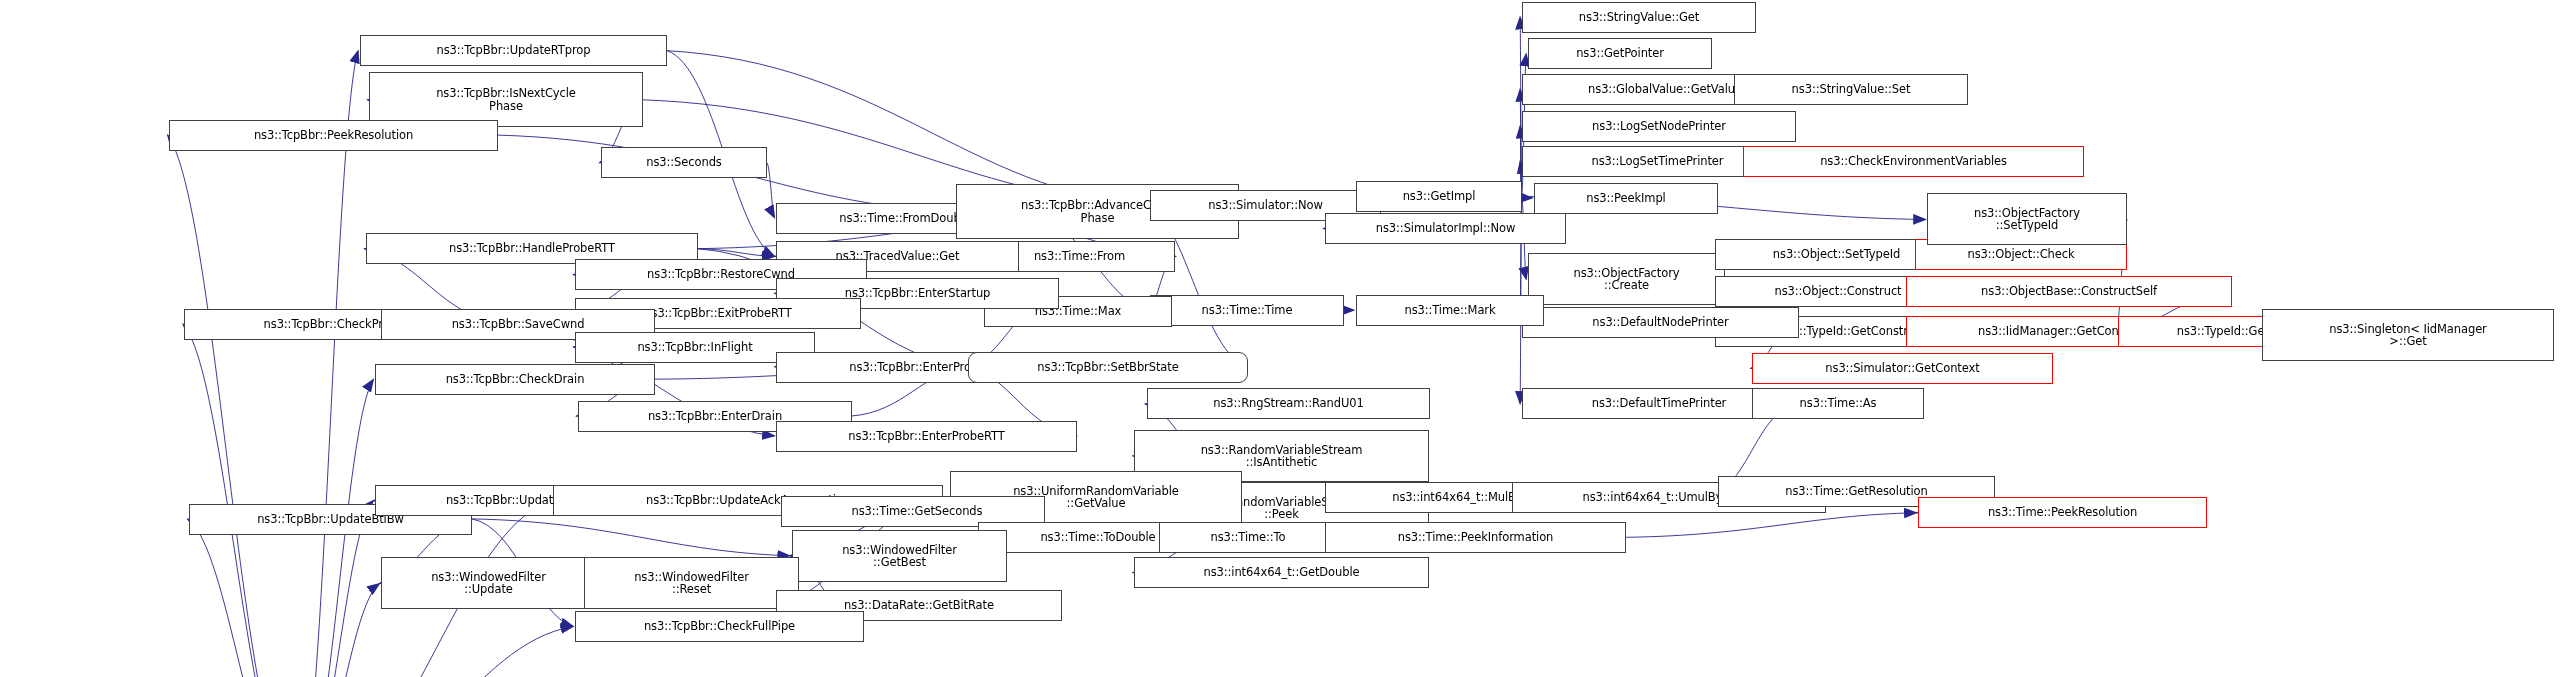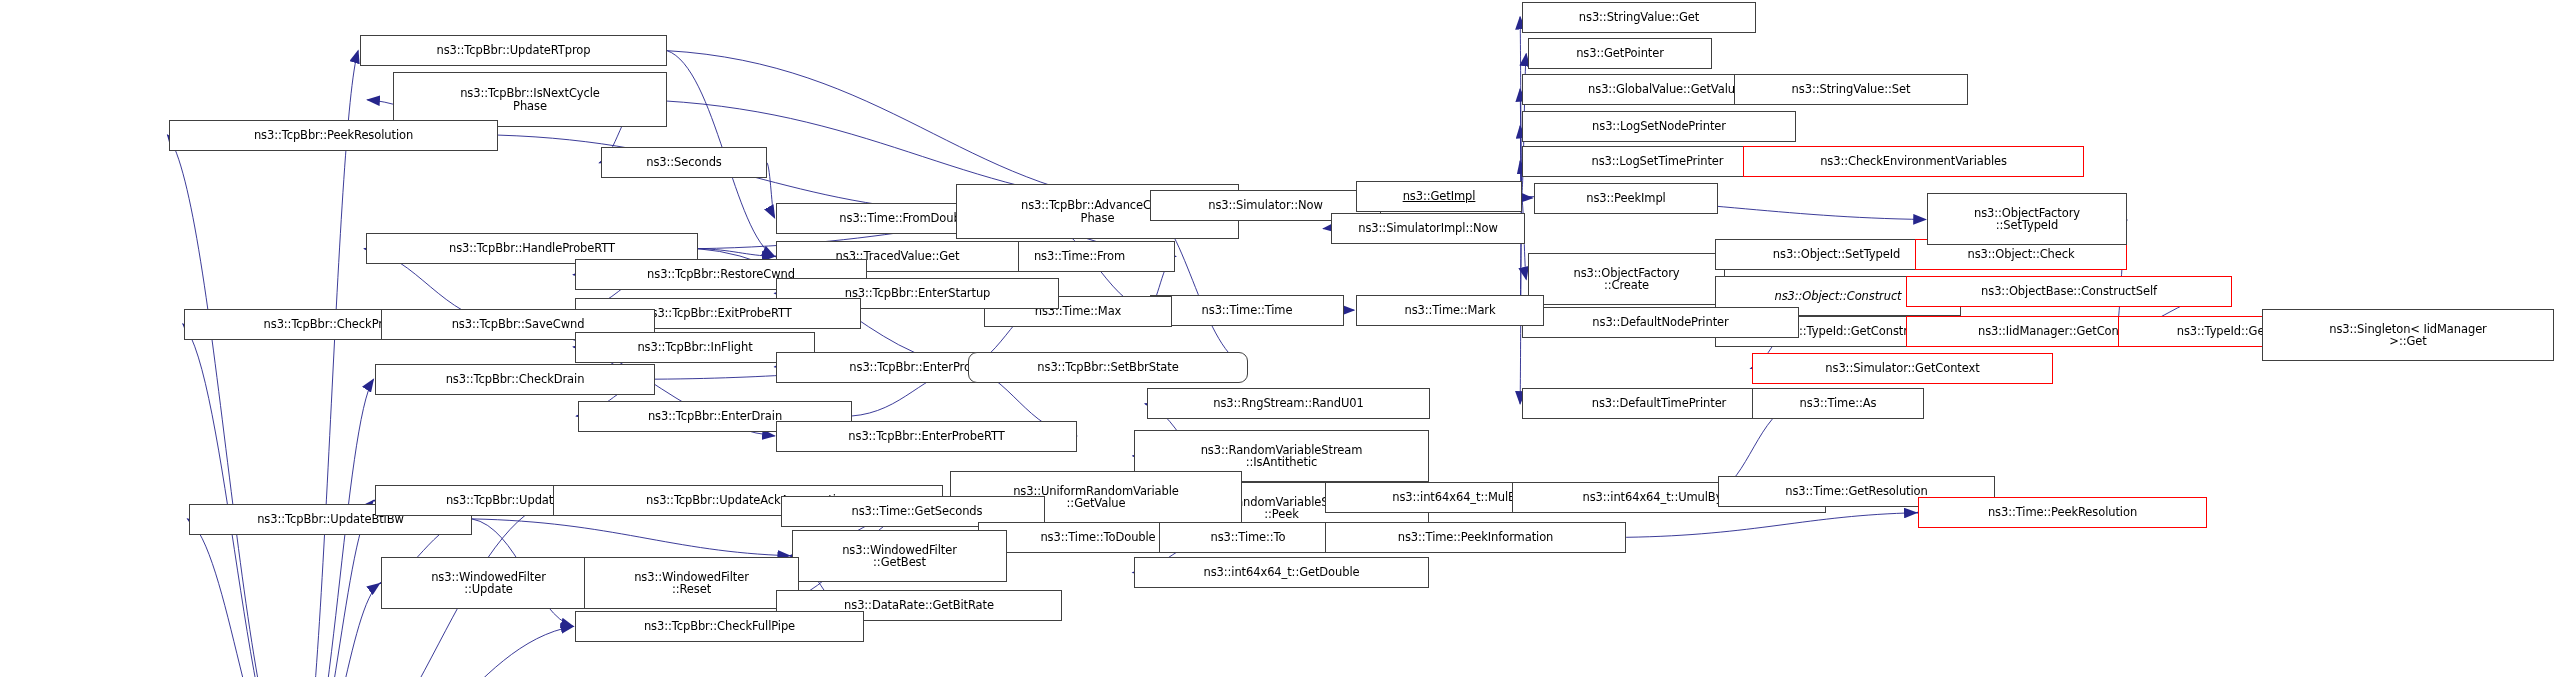--- a/index.html
+++ b/index.html
@@ -141,43 +141,43 @@
         <path d="M870,350 C865.95,350 864.42,350 861,350" marker-end="url(#arrow)" vector-effect="non-scaling-stroke"></path>
         <path d="M1056,324 C1023.15,324 1010.74,324 983,324" marker-end="url(#arrow)" vector-effect="non-scaling-stroke"></path>
         <path d="M388,380 C383.95,380 382.42,380 379,380" marker-end="url(#arrow)" vector-effect="non-scaling-stroke"></path>
         <path d="M562,408 C535.9,406.88 526.04,395.4 504,394" marker-end="url(#arrow)" vector-effect="non-scaling-stroke"></path>
         <path d="M562,408 C540.4,404.32 532.24,366.6 514,362" marker-end="url(#arrow)" vector-effect="non-scaling-stroke"></path>
         <path d="M1058,350 C1143.05,348.72 1175.18,335.6 1247,334" marker-end="url(#arrow)" vector-effect="non-scaling-stroke"></path>
       </g>
   </svg>
   <div id="node-layer">
       <div class="node" style="left: 360px; top: 35px; width: 307px; height: 31px;">ns3::TcpBbr::UpdateRTprop</div>
-      <div class="node" style="left: 369px; top: 72px; width: 274px; height: 55px; margin-left: 24px;">ns3::TcpBbr::IsNextCycle
+      <div class="node" style="left: 369px; top: 72px; width: 274px; height: 55px;">ns3::TcpBbr::IsNextCycle
 Phase</div>
       <div class="node" style="left: 169px; top: 120px; width: 329px; height: 31px;">ns3::TcpBbr::PeekResolution</div>
       <div class="node" style="left: 601px; top: 147px; width: 166px; height: 31px;">ns3::Seconds</div>
       <div class="node" style="left: 776px; top: 203px; width: 258px; height: 31px;">ns3::Time::FromDouble</div>
       <div class="node" style="left: 956px; top: 184px; width: 283px; height: 55px;">ns3::TcpBbr::AdvanceCycle
 Phase</div>
       <div class="node" style="left: 1150px; top: 190px; width: 231px; height: 31px;">ns3::Simulator::Now</div>
-      <div class="node" style="left: 1356px; top: 181px; width: 166px; height: 31px; text-decoration: underline;">ns3::GetImpl</div>
-      <div class="node" style="left: 1325px; top: 213px; width: 194px; height: 31px; margin-left: 6px;">ns3::SimulatorImpl::Now</div>
+      <div class="node" style="left: 1356px; top: 181px; width: 166px; height: 31px;">ns3::GetImpl</div>
+      <div class="node" style="left: 1325px; top: 213px; width: 241px; height: 31px;">ns3::SimulatorImpl::Now</div>
       <div class="node" style="left: 1522px; top: 1.5px; width: 234px; height: 31px;">ns3::StringValue::Get</div>
       <div class="node" style="left: 1528px; top: 38px; width: 184px; height: 31px;">ns3::GetPointer</div>
       <div class="node" style="left: 1522px; top: 74px; width: 286px; height: 31px;">ns3::GlobalValue::GetValue</div>
       <div class="node" style="left: 1734px; top: 74px; width: 234px; height: 31px;">ns3::StringValue::Set</div>
       <div class="node" style="left: 1522px; top: 111px; width: 274px; height: 31px;">ns3::LogSetNodePrinter</div>
       <div class="node" style="left: 1522px; top: 146px; width: 271px; height: 31px;">ns3::LogSetTimePrinter</div>
       <div class="node red" style="left: 1743px; top: 146px; width: 341px; height: 31px;">ns3::CheckEnvironmentVariables</div>
       <div class="node" style="left: 1534px; top: 183px; width: 184px; height: 31px;">ns3::PeekImpl</div>
       <div class="node" style="left: 1528px; top: 253px; width: 197px; height: 52px;">ns3::ObjectFactory
 ::Create</div>
       <div class="node" style="left: 1715px; top: 239px; width: 243px; height: 31px;">ns3::Object::SetTypeId</div>
       <div class="node red" style="left: 1915px; top: 239px; width: 212px; height: 31px;">ns3::Object::Check</div>
-      <div class="node" style="left: 1715px; top: 276px; width: 246px; height: 40px; font-style: italic;">ns3::Object::Construct</div>
+      <div class="node" style="left: 1715px; top: 276px; width: 246px; height: 31px;">ns3::Object::Construct</div>
       <div class="node red" style="left: 1906px; top: 276px; width: 326px; height: 31px;">ns3::ObjectBase::ConstructSelf</div>
       <div class="node" style="left: 1715px; top: 316px; width: 286px; height: 31px;">ns3::TypeId::GetConstructor</div>
       <div class="node red" style="left: 1906px; top: 316px; width: 329px; height: 31px;">ns3::IidManager::GetConstructor</div>
       <div class="node" style="left: 1522px; top: 307px; width: 277px; height: 31px;">ns3::DefaultNodePrinter</div>
       <div class="node red" style="left: 1752px; top: 353px; width: 301px; height: 31px;">ns3::Simulator::GetContext</div>
       <div class="node" style="left: 1522px; top: 388px; width: 274px; height: 31px;">ns3::DefaultTimePrinter</div>
       <div class="node" style="left: 1752px; top: 388px; width: 172px; height: 31px;">ns3::Time::As</div>
       <div class="node" style="left: 1927px; top: 193px; width: 200px; height: 52px;">ns3::ObjectFactory
 ::SetTypeId</div>
       <div class="node red" style="left: 2118px; top: 316px; width: 243px; height: 31px;">ns3::TypeId::GetName</div>

